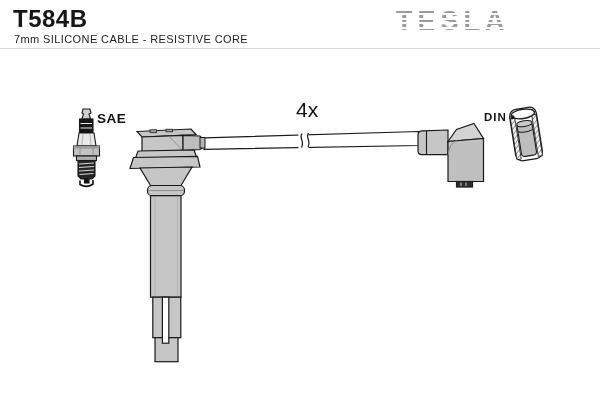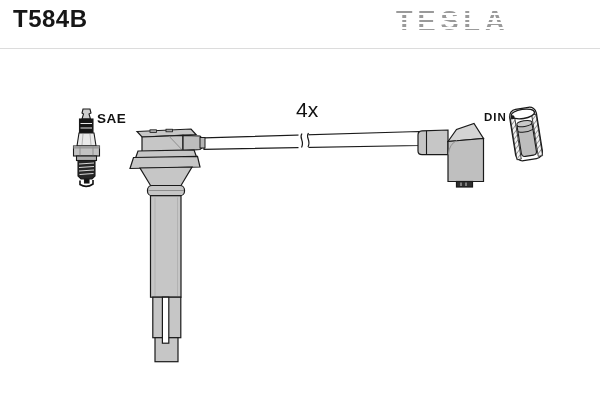--- a/index.html
+++ b/index.html
@@ -14,20 +14,21 @@
                 background:repeating-linear-gradient(180deg,rgba(255,255,255,0) 0 2.6px,#fff 2.6px 4.6px);}
   .divider{position:absolute;left:0;top:48px;width:600px;height:1px;background:#dcdcdc;}
   svg text{font-family:"Liberation Sans",sans-serif;fill:#111;}
 </style>
 </head>
 <body>
 
 <div id="page">
 
   <div class="part-number">T584B</div>
+  <div class="subtitle">7mm SILICONE CABLE - RESISTIVE CORE</div>
 
   <div class="logo-wrap">
     <div class="logo-text">TESLA</div>
     <div class="logo-stripes"></div>
   </div>
 
   <div class="divider"></div>
 
   <svg width="600" height="400" viewBox="0 0 600 400" style="position:absolute;left:0;top:0;">
     <defs>

